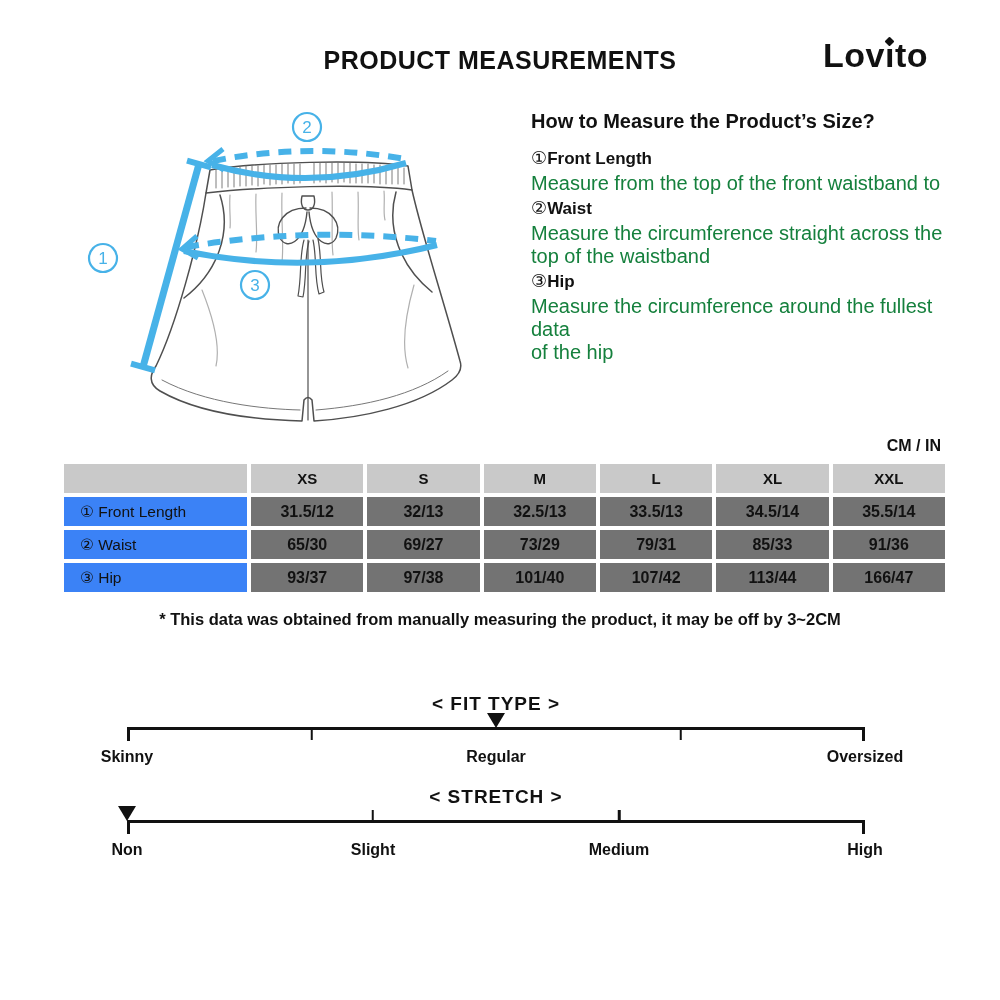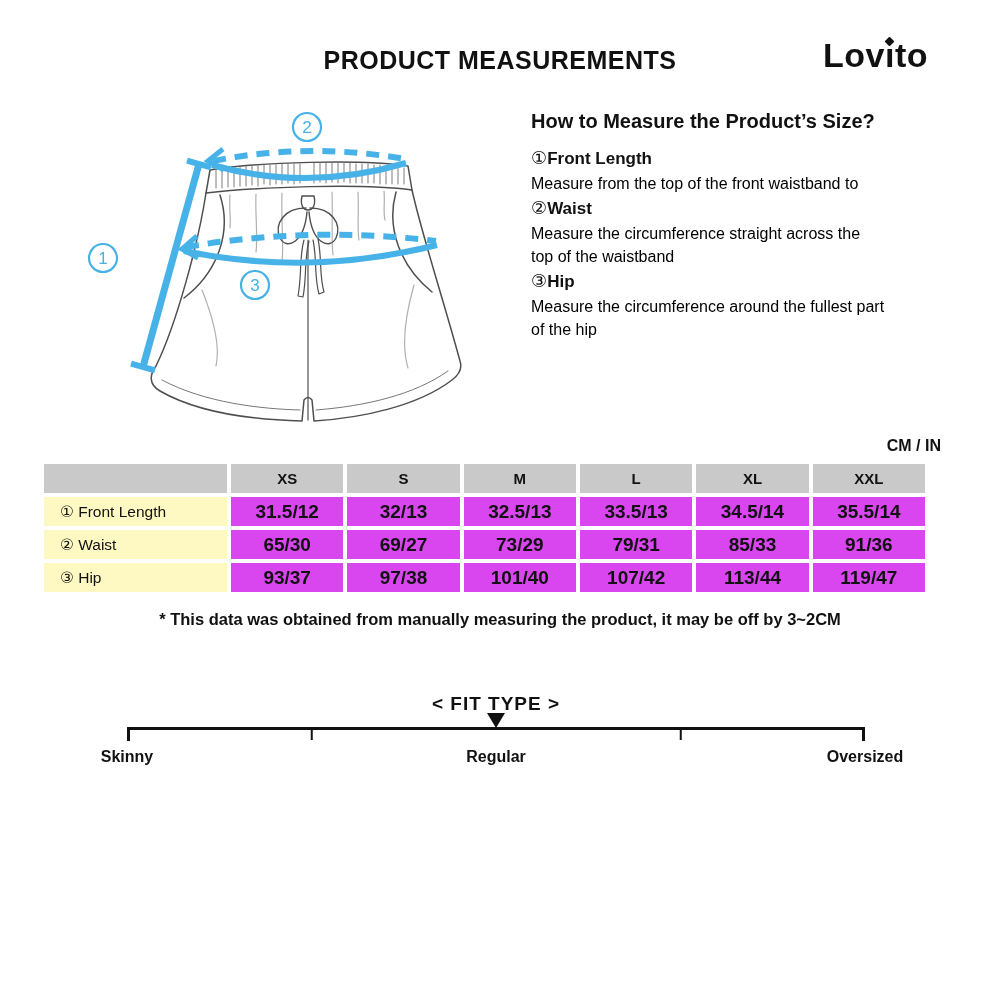--- a/index.html
+++ b/index.html
@@ -12,31 +12,31 @@
   .logo .iwrap{position:relative;display:inline-block;}
   .logo .idot{position:absolute;left:50%;top:2px;width:7px;height:7px;margin-left:-3.5px;
               background:#111;transform:rotate(45deg);border-radius:1px;}
 
   .diagram{position:absolute;left:70px;top:100px;}
 
   .howto{position:absolute;left:531px;top:110px;width:432px;}
   .howto h2{margin:0 0 12px 0;font-size:20px;font-weight:700;}
   .howto .iname{font-size:17px;font-weight:700;line-height:26px;}
   .howto .inum{font-weight:400;font-size:18px;}
-  .howto .desc{font-size:16px;color:#000000;line-height:23px;}
+  .howto .desc{font-size:20px;color:#15803d;line-height:23px;}
 
   .units{position:absolute;left:60px;top:437px;width:881px;text-align:right;
          font-size:16px;font-weight:700;}
 
-  .sizes{position:absolute;left:44px;top:464px;width:881px;display:grid;
+  .sizes{position:absolute;left:64px;top:464px;width:881px;display:grid;
          grid-template-columns:183px repeat(6,1fr);grid-auto-rows:29px;gap:4px;}
   .sizes div{display:flex;align-items:center;justify-content:center;}
   .hcell{background:#c9c9c9;font-weight:700;font-size:15px;}
-  .lcell{background:#fef9c3;font-size:15.5px;justify-content:flex-start !important;padding-left:16px;}
-  .vcell{background:#d946ef;font-weight:700;font-size:19px;}
+  .lcell{background:#3b82f6;font-size:15.5px;justify-content:flex-start !important;padding-left:16px;}
+  .vcell{background:#737373;font-weight:700;font-size:16px;}
 
   .footnote{position:absolute;top:610px;left:0;width:1000px;text-align:center;
             font-size:16.5px;font-weight:700;}
 
   .scale{position:absolute;left:127px;width:738px;}
   .scale-title{text-align:center;font-size:19px;font-weight:700;letter-spacing:1px;}
   .scale-line{position:relative;height:3px;background:#111;margin-top:12px;}
   .cap{position:absolute;top:0;width:3px;height:14px;background:#111;}
   .cap.l{left:0;} .cap.r{right:0;}
   .tick-down{position:absolute;top:0;width:2.5px;height:13px;background:#111;transform:translateX(-50%);}
@@ -111,21 +111,21 @@
       <div class="iname"><span class="inum">①</span><span>Front Length</span></div>
       <div class="desc">Measure from the top of the front waistband to</div>
     </div>
     <div>
       <div class="iname"><span class="inum">②</span><span>Waist</span></div>
       <div class="desc">Measure the circumference straight across the</div>
       <div class="desc">top of the waistband</div>
     </div>
     <div>
       <div class="iname"><span class="inum">③</span><span>Hip</span></div>
-      <div class="desc">Measure the circumference around the fullest part</div>
+      <div class="desc">Measure the circumference around the fullest data</div>
       <div class="desc">of the hip</div>
     </div>
   </div>
 
   <div class="units">CM / IN</div>
 
   <div class="sizes">
     <div class="hcell"></div>
     <div class="hcell">XS</div>
     <div class="hcell">S</div>
@@ -149,35 +149,51 @@
     <div class="vcell">79/31</div>
     <div class="vcell">85/33</div>
     <div class="vcell">91/36</div>
 
     <div class="lcell">③ Hip</div>
     <div class="vcell">93/37</div>
     <div class="vcell">97/38</div>
     <div class="vcell">101/40</div>
     <div class="vcell">107/42</div>
     <div class="vcell">113/44</div>
-    <div class="vcell">119/47</div>
+    <div class="vcell">166/47</div>
   </div>
 
   <div class="footnote">* This data was obtained from manually measuring the product, it may be off by 3~2CM</div>
 
   <div class="scale fit">
     <div class="scale-title">&lt; FIT TYPE &gt;</div>
     <div class="scale-line">
       <span class="cap l"></span>
       <span class="cap r"></span>
       <span class="tick-down" style="left:25%"></span>
       <span class="tick-down" style="left:75%"></span>
       <span class="marker" style="left:50%"></span>
     </div>
     <div class="scale-labels">
       <span class="p0">Skinny</span>
       <span class="p50">Regular</span>
       <span class="p100">Oversized</span>
     </div>
   </div>
 
+  <div class="scale stretch">
+    <div class="scale-title">&lt; STRETCH &gt;</div>
+    <div class="scale-line">
+      <span class="cap l"></span>
+      <span class="cap r"></span>
+      <span class="tick-up" style="left:33.333%"></span>
+      <span class="tick-up" style="left:66.667%"></span>
+      <span class="marker" style="left:0%"></span>
+    </div>
+    <div class="scale-labels">
+      <span class="p0">Non</span>
+      <span class="p33">Slight</span>
+      <span class="p66">Medium</span>
+      <span class="p100">High</span>
+    </div>
+  </div>
 
 </div>
 
 </body></html>

